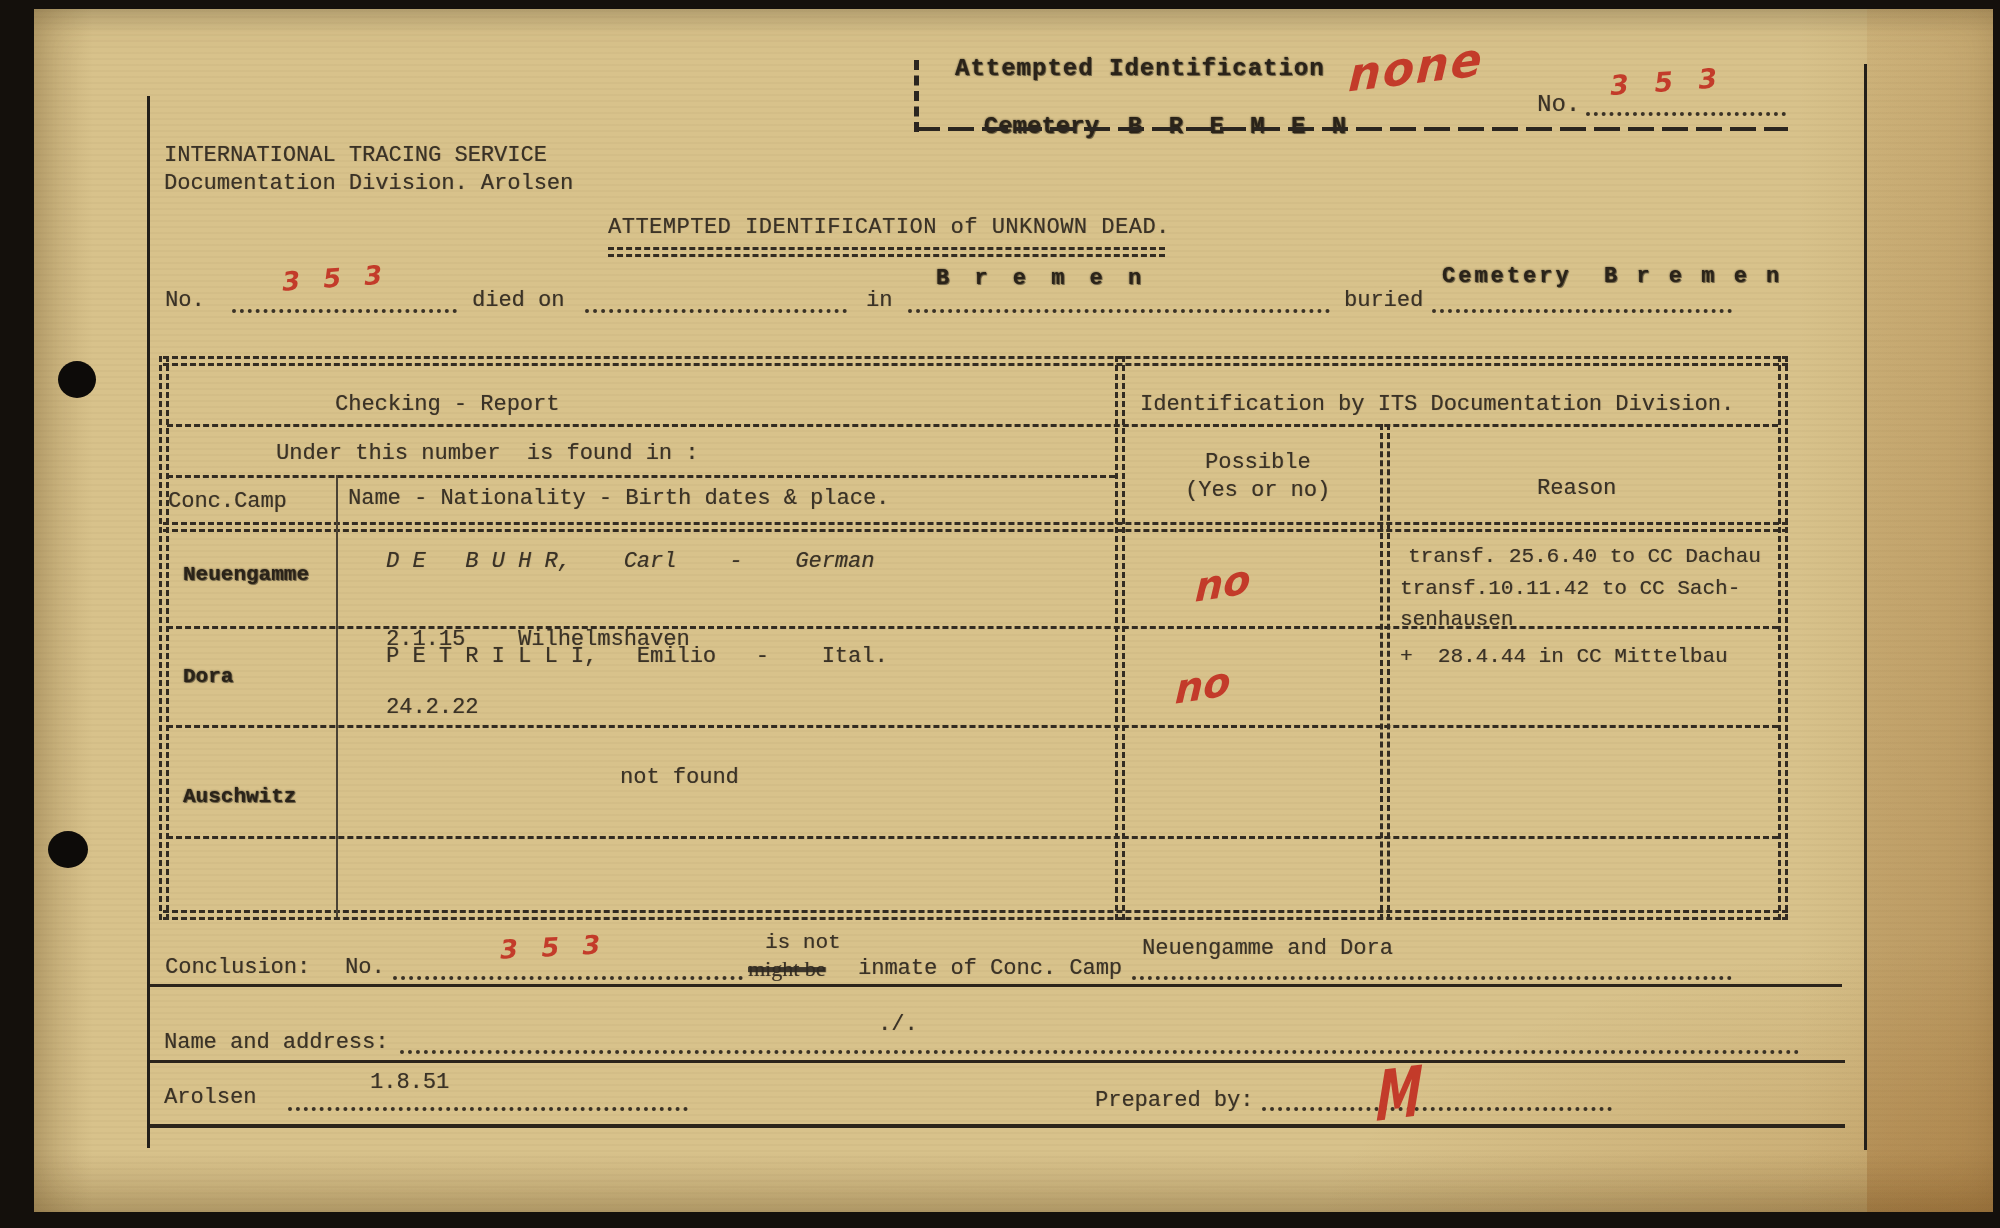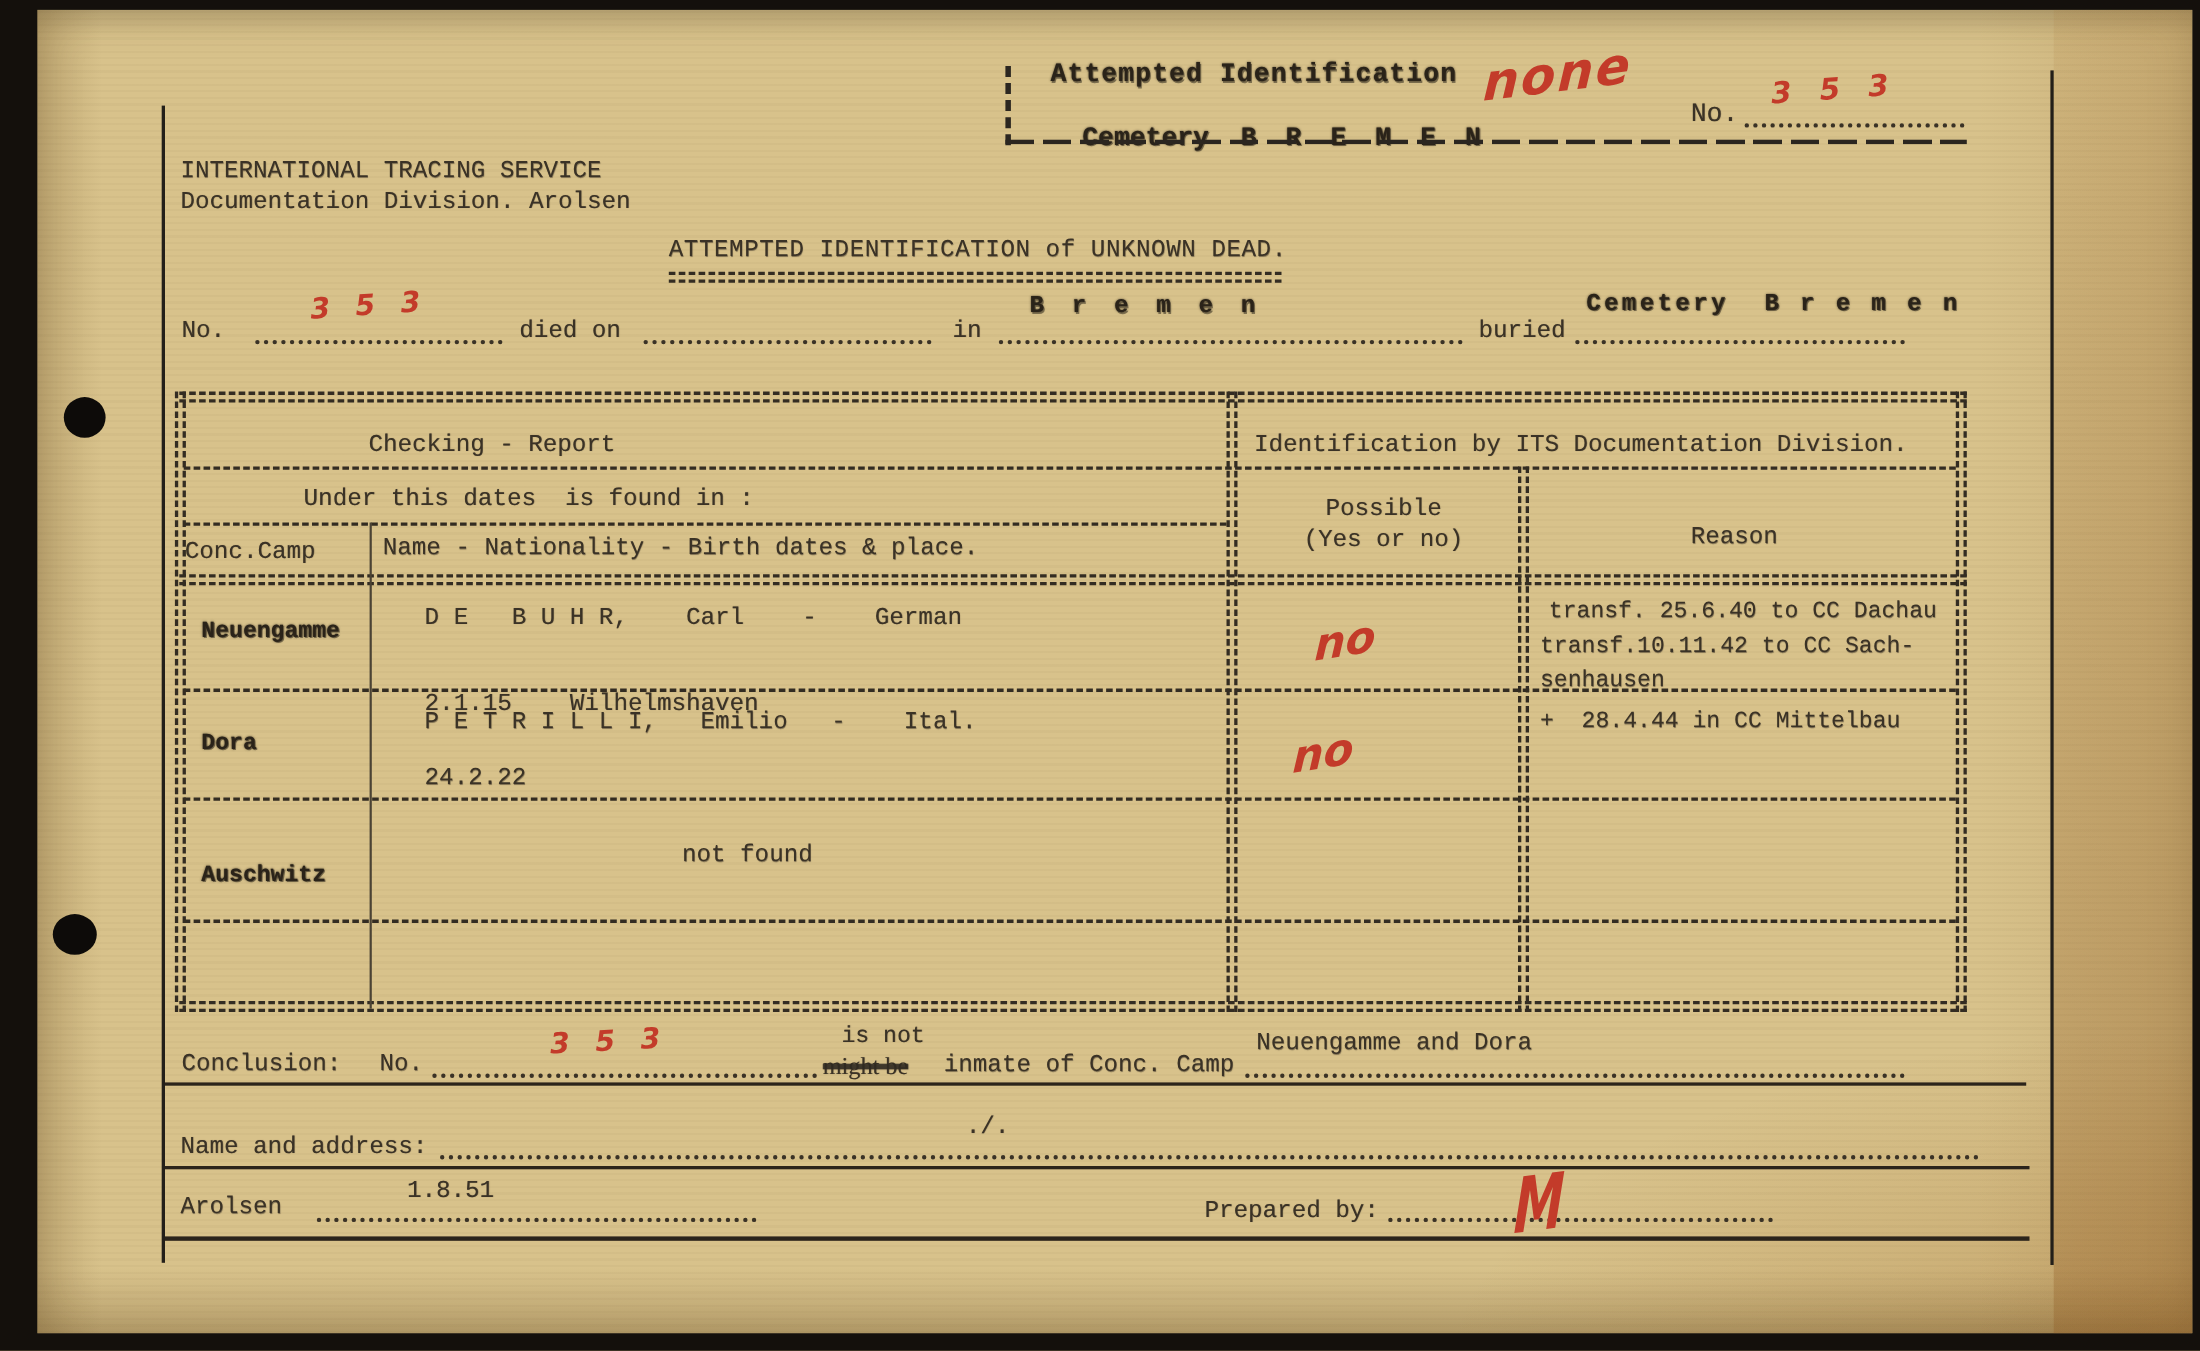--- a/index.html
+++ b/index.html
@@ -94,29 +94,29 @@
 <div class="abs hdash" style="left:167px;top:424px;width:1611px;"></div>
 <div class="abs hdash" style="left:167px;top:475px;width:948px;"></div>
 <div class="abs hddash" style="left:163px;top:522px;width:1625px;"></div>
 <div class="abs thinv" style="left:336px;top:475px;height:442px;"></div>
 <div class="abs hdash" style="left:167px;top:626px;width:1611px;"></div>
 <div class="abs hdash" style="left:167px;top:725px;width:1611px;"></div>
 <div class="abs hdash" style="left:167px;top:836px;width:1611px;"></div>
 
 <div class="abs tw" style="left:335px;top:392px;">Checking - Report</div>
 <div class="abs tw" style="left:1140px;top:392px;">Identification by ITS Documentation Division.</div>
-<div class="abs tw" style="left:276px;top:441px;">Under this dates  is found in :</div>
+<div class="abs tw" style="left:276px;top:441px;">Under this number  is found in :</div>
 <div class="abs tw" style="left:168px;top:489px;">Conc.Camp</div>
 <div class="abs tw" style="left:348px;top:486px;">Name - Nationality - Birth dates &amp; place.</div>
 <div class="abs tw" style="left:1205px;top:450px;">Possible</div>
 <div class="abs tw" style="left:1185px;top:478px;">(Yes or no)</div>
 <div class="abs tw" style="left:1537px;top:476px;">Reason</div>
 
 <div class="abs tw stamp" style="left:183px;top:562px;font-size:21px;filter:blur(.4px);">Neuengamme</div>
-<div class="abs tw" style="left:386px;top:549px;">D E   B U H R,    Carl    -    German</div>
+<div class="abs tw" style="left:386px;top:549px;font-style:italic;">D E   B U H R,    Carl    -    German</div>
 <div class="abs tw" style="left:386px;top:598px;margin-top:29px;">2.1.15    Wilhelmshaven</div>
 <div class="abs hand" style="left:1195px;top:560px;font-size:40px;transform:rotate(-9deg) skewX(-12deg);">no</div>
 <div class="abs tw" style="left:1408px;top:544px;font-size:21px;">transf. 25.6.40 to CC Dachau</div>
 <div class="abs tw" style="left:1400px;top:576px;font-size:21px;">transf.10.11.42 to CC Sach-</div>
 <div class="abs tw" style="left:1400px;top:607px;font-size:21px;">senhausen</div>
 
 <div class="abs tw stamp" style="left:183px;top:664px;font-size:21px;filter:blur(.4px);">Dora</div>
 <div class="abs tw" style="left:386px;top:644px;">P E T R I L L I,   Emilio   -    Ital.</div>
 <div class="abs tw" style="left:386px;top:695px;">24.2.22</div>
 <div class="abs hand" style="left:1175px;top:662px;font-size:40px;transform:rotate(-9deg) skewX(-12deg);">no</div>

